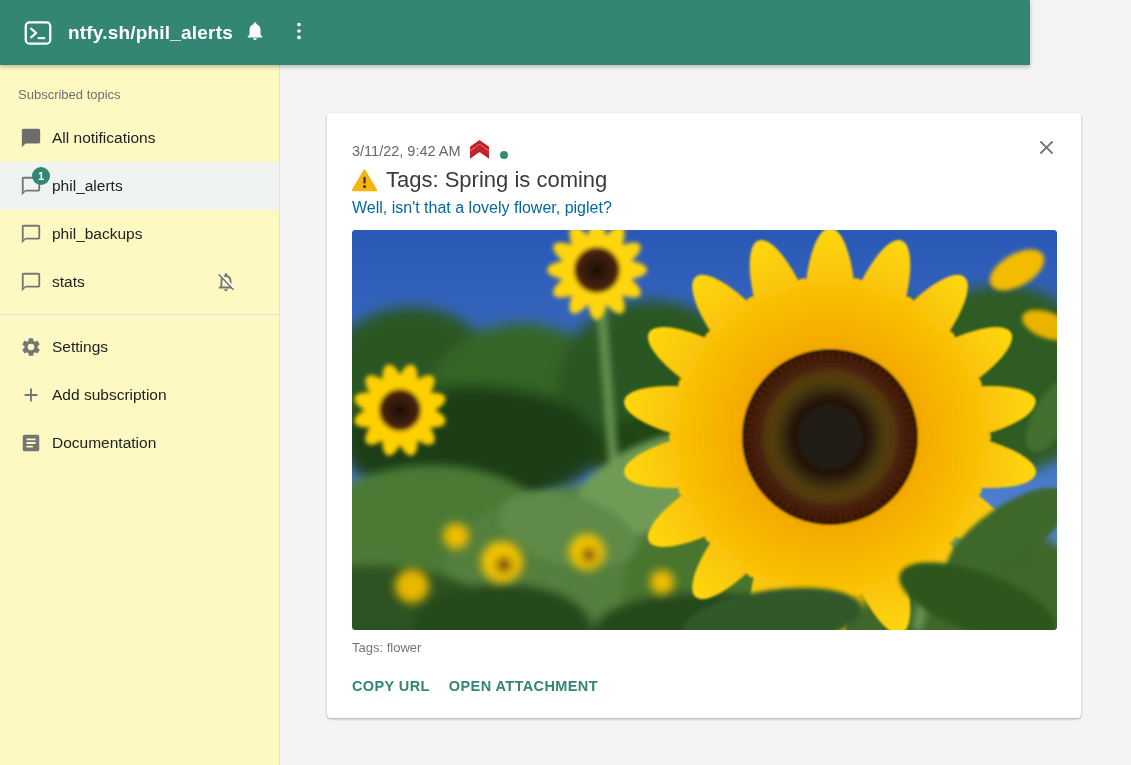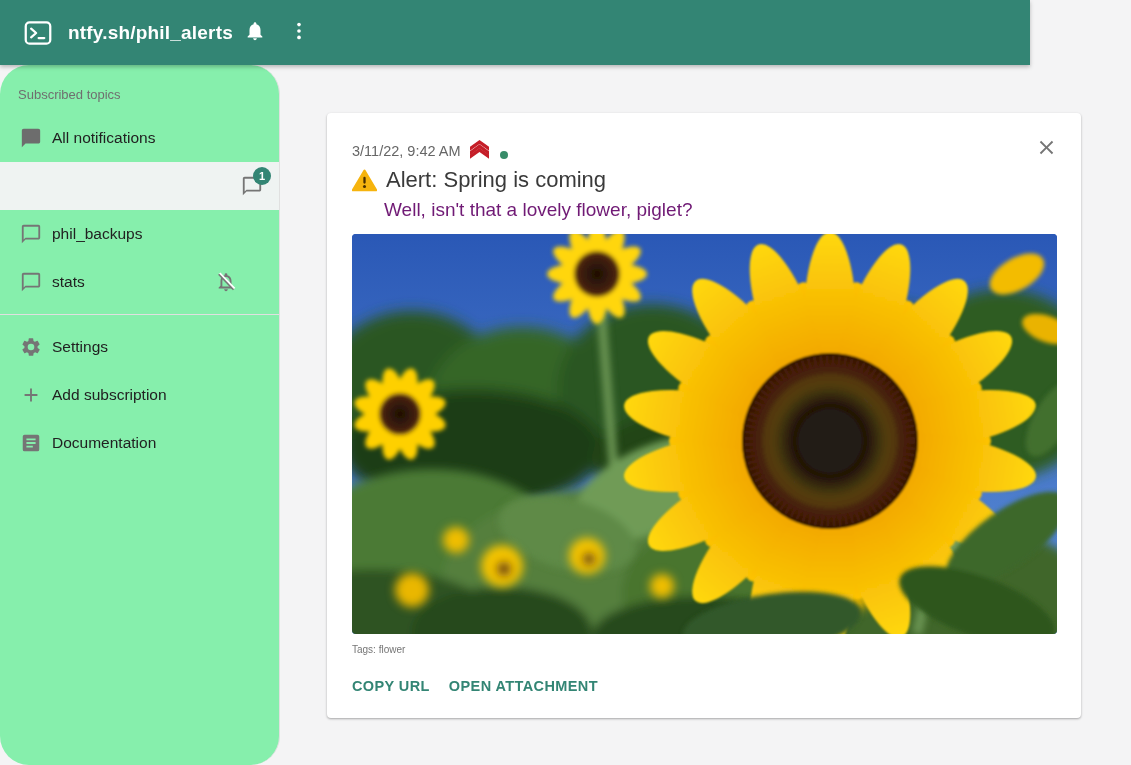--- a/index.html
+++ b/index.html
@@ -23,21 +23,21 @@
   .appbar-title { color: #fff; font-size: 19px; font-weight: bold; margin-left: 15px; letter-spacing: .2px; }
   .appbar-right { display: flex; align-items: center; padding-right: 16px; }
   .iconbtn {
     background: none; border: none; width: 44px; height: 44px;
     display: inline-flex; align-items: center; justify-content: center; cursor: pointer;
   }
 
   
   .sidebar {
     position: absolute; top: 65px; left: 0; width: 280px; bottom: 0;
-    background: #86efac; border-right: 1px solid #e0e0e0; border-radius: 29px;
+    background: #fef9c3; border-right: 1px solid #e0e0e0;
   }
   .section-label { padding: 22px 18px 12px 18px; color: #6f6f6f; font-size: 13px; }
   .nav-item {
     height: 48px; display: flex; align-items: center; padding: 0 16px 0 20px;
     cursor: pointer; position: relative; color: #212121; font-size: 15.5px; justify-content: flex-end;
   }
   .nav-item.selected { background: var(--selected-row-bg, #eff3f2); }
   .nav-icon { width: 22px; height: 22px; display: inline-flex; position: relative; flex: none; }
   .nav-label { margin-left: 10px; flex: 1 1 auto; white-space: nowrap; }
   .badge {
@@ -65,27 +65,27 @@
     width: 8px; height: 8px; border-radius: 50%;
     background: var(--unread-dot, #388c69); margin-left: 9px;
   }
   .close-btn {
     position: absolute; right: -3px; top: -4px; width: 28px; height: 28px;
     border: none; background: none; cursor: pointer;
     display: flex; align-items: center; justify-content: center;
   }
   .n-title { display: flex; align-items: center; margin-top: 8px; font-size: 22px; font-weight: normal; color: #3a3a3a; }
   .warn-icon { width: 25px; height: 23px; margin-right: 9px; display: inline-flex; flex: none; }
-  .n-body { margin-top: 6px; font-size: 19px; color: #701a75; margin-left: 32px; }
+  .n-body { margin-top: 6px; font-size: 16px; color: #0369a1; }
   .attachment {
     margin-top: 13px; width: 705px; height: 400px; border-radius: 4px;
     overflow: hidden; cursor: pointer; position: relative; background: #2e5cb8;
   }
   .attachment svg { display: block; }
-  .tags-line { margin-top: 10px; color: #757575; font-size: 10px; }
+  .tags-line { margin-top: 10px; color: #757575; font-size: 13px; }
   .actions { margin-top: 21px; display: flex; gap: 19px; }
   .action-btn {
     border: none; background: none; cursor: pointer;
     color: var(--accent, #338574); font-family: inherit;
     font-size: 14.5px; font-weight: bold; letter-spacing: .4px; text-transform: uppercase;
     padding: 2px 0;
   }
 </style>
 </head>
 <body>
@@ -133,20 +133,21 @@
     <span class="nav-label">All notifications</span>
   </div>
 
   <div class="nav-item selected">
     <span class="nav-icon">
       <svg viewBox="0 0 24 24" width="22" height="22" fill="#757575">
         <path d="M20 2H4c-1.1 0-2 .9-2 2v18l4-4h14c1.1 0 2-.9 2-2V4c0-1.1-.9-2-2-2zm0 14H6l-2 2V4h16v12z"></path>
       </svg>
       <span class="badge">1</span>
     </span>
+    <span class="nav-label">phil_alerts</span>
   </div>
 
   <div class="nav-item">
     <span class="nav-icon">
       <svg viewBox="0 0 24 24" width="22" height="22" fill="#757575">
         <path d="M20 2H4c-1.1 0-2 .9-2 2v18l4-4h14c1.1 0 2-.9 2-2V4c0-1.1-.9-2-2-2zm0 14H6l-2 2V4h16v12z"></path>
       </svg>
     </span>
     <span class="nav-label">phil_backups</span>
   </div>
@@ -220,21 +221,21 @@
     </div>
 
     <h2 class="n-title">
       <span class="warn-icon">
         <svg viewBox="0 0 24 22" width="25" height="23">
           <path d="M12 1.8 23 20.2H1Z" fill="#f6b40e" stroke="#f6b40e" stroke-width="2.4" stroke-linejoin="round"></path>
           <rect x="10.9" y="7.4" width="2.2" height="6.6" rx="1.1" fill="#4a3000"></rect>
           <circle cx="12" cy="16.8" r="1.45" fill="#4a3000"></circle>
         </svg>
       </span>
-      <span>Alert: Spring is coming</span>
+      <span>Tags: Spring is coming</span>
     </h2>
 
     <p class="n-body">Well, isn't that a lovely flower, piglet?</p>
 
     <div class="attachment">
       <svg width="705" height="400" viewBox="0 0 705 400">
         <defs>
           <linearGradient id="sky" x1="0" y1="0" x2="0" y2="1">
             <stop offset="0" stop-color="#2a58b6"></stop>
               <stop offset="1" stop-color="#5e90d8"></stop>

